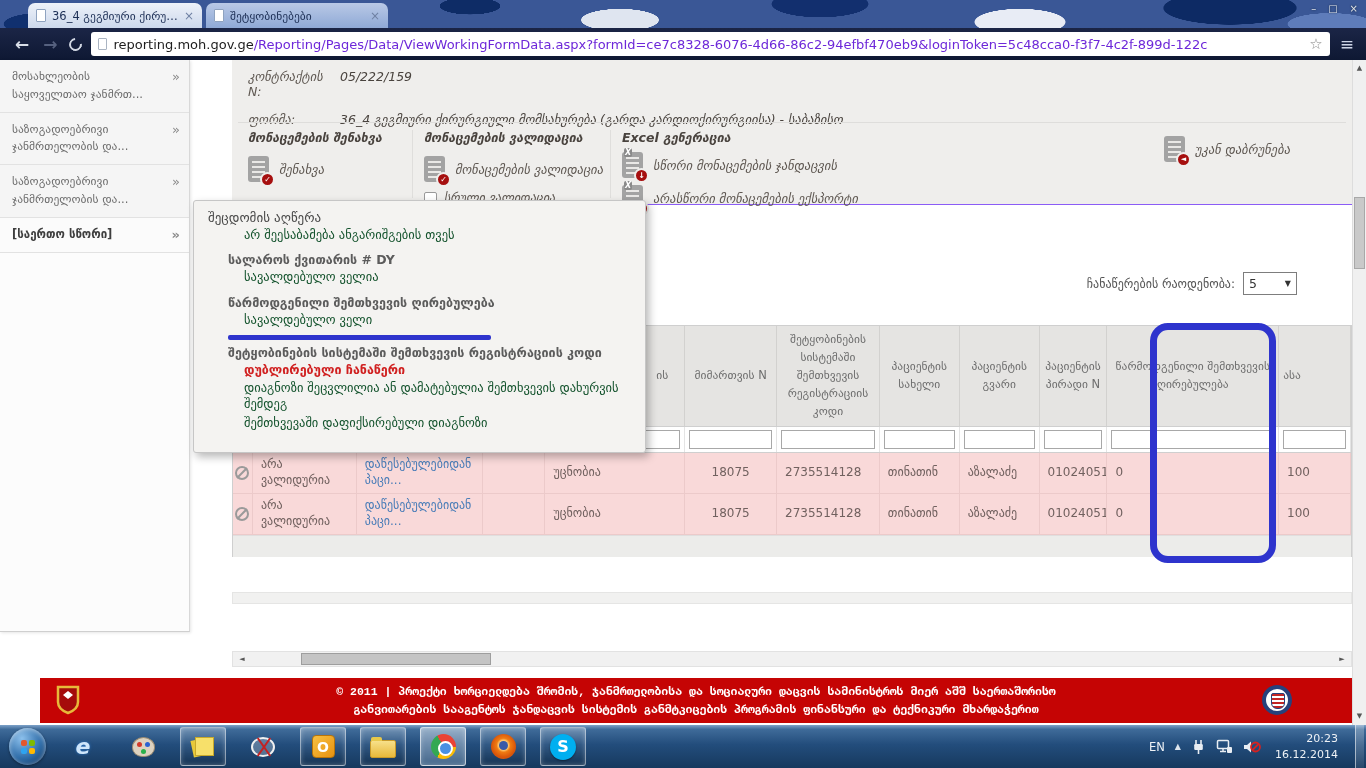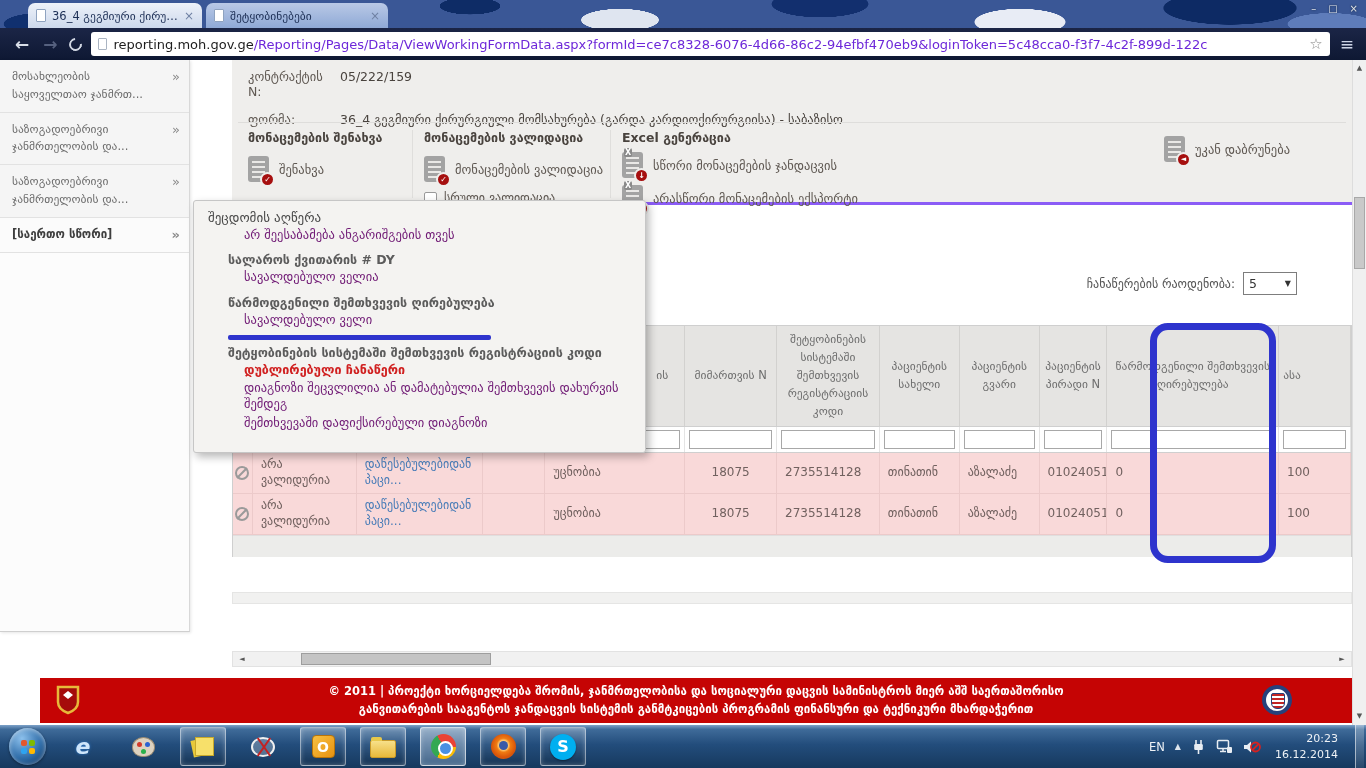--- a/index.html
+++ b/index.html
@@ -40,21 +40,21 @@
   .menu-icon { color:#cdd5e6; font-size:17px; margin:0 4px 0 10px; }
 
   
   .page { position:absolute; left:0; top:60px; width:1366px; height:665px; background:#fff; }
 
   .sidebar { position:absolute; left:0; top:0; width:190px; height:572px; background:#fcfcfc; border-right:1px solid #d8d8d8; border-bottom:1px solid #cfcfcf; box-shadow:1px 1px 3px rgba(0,0,0,.10); }
   .side-item { position:relative; padding:8px 24px 8px 12px; border-bottom:1px solid #e2e2e2; font-size:11.5px; color:#6d6d6d; line-height:1.55; background:#f5f5f5; }
   .side-item.common { background:#fbfbfb; font-weight:bold; color:#3e3e3e; }
   .side-chev { position:absolute; right:9px; top:7px; color:#8a8a8a; font-size:13px; }
 
-  .gpanel { position:absolute; left:232px; top:0; width:1120px; height:145px; background:#efeeec; border-bottom:3px solid #8b5cf6; }
+  .gpanel { position:absolute; left:232px; top:0; width:1120px; height:145px; background:#efeeec; border-bottom:1px solid #8b5cf6;font-style:italic; }
   .info-row { display:flex; padding:9px 0 0 16px; font-size:12.5px; color:#5f5852; }
   .info-label { width:92px; flex:none; }
   .info-value { color:#49433e; }
   .gpanel-sep { position:absolute; left:6px; right:6px; top:62px; height:1px; background:#dedddb; }
   .group-title { font-size:12.5px; font-weight:bold; color:#49433e; }
   .g1 { position:absolute; left:16px; top:70px; width:160px; }
   .g2 { position:absolute; left:192px; top:70px; width:182px; }
   .g3 { position:absolute; left:390px; top:70px; width:270px; }
   .gdiv { position:absolute; top:70px; height:68px; width:1px; background:#dfdedc; }
   .btn-row { display:flex; align-items:center; margin-top:11px; gap:10px; color:#5f5852; font-size:12.5px; cursor:default; }
@@ -64,21 +64,21 @@
   .back-group { position:absolute; right:62px; top:76px; display:flex; align-items:center; gap:10px; font-size:12.5px; color:#5f5852; }
   .doc { position:relative; width:21px; height:26px; background:#a3a3a3; border-radius:3px; flex:none; }
   .doc::before { content:""; position:absolute; left:4px; top:5px; width:13px; height:2px; background:#e9e8e6; box-shadow:0 5px 0 #e9e8e6, 0 10px 0 #e9e8e6, 0 15px 0 #e9e8e6; }
   .badge { position:absolute; right:-6px; bottom:-5px; width:15px; height:15px; background:#a60f0f; border:2px solid #efeeec; border-radius:50%; color:#fff; font-size:8px; line-height:11px; text-align:center; font-weight:bold; }
   .xmark { position:absolute; left:2px; top:-4px; font-size:8px; color:#fff; font-weight:bold; background:#8a8a8a; border-radius:2px; padding:0 1px; }
 
   
   .tooltip { position:absolute; left:193px; top:140px; width:453px; height:253px; background:#f4f3f1; border:1px solid #c6c6c6; border-radius:3px; box-shadow:3px 4px 8px rgba(0,0,0,.28); z-index:9; padding:9px 14px; overflow:hidden; }
   .tt-title { font-weight:normal; font-size:13px; color:#4a4a4a; }
   .tt-field { margin:9px 0 0 20px; font-weight:bold; font-size:12.5px; color:#5c5c5c; }
-  .tt-err { margin:2px 0 0 36px; font-size:12.5px; color:#701a75; line-height:1.3; }
+  .tt-err { margin:2px 0 0 36px; font-size:12.5px; color:#14532d; line-height:1.3; }
   .tt-err.strong { font-weight:bold; color:#d02020; }
   .tt-blueline { margin:7px 0 0 20px; width:263px; height:5px; background:#2e34cd; border-radius:2px; }
 
   
   .records { position:absolute; right:69px; top:212px; display:flex; align-items:center; font-size:12px; color:#555; }
   .rec-select { margin-left:8px; width:54px; height:23px; border:1px solid #7d7d7d; background:#fff; display:flex; align-items:center; justify-content:space-between; padding:0 5px; font-size:12.5px; color:#333; }
   .rec-caret { font-size:8px; color:#333; }
 
   
   .grid { position:absolute; left:232px; top:265px; width:1120px; border:1px solid #cfcfcf; border-bottom:none; background:#fff; }
@@ -102,21 +102,21 @@
   .harrow { position:absolute; top:0; width:14px; height:14px; color:#555; font-size:7px; text-align:center; line-height:15px; }
   .harrow.left { left:2px; } .harrow.right { right:2px; }
   .hthumb { position:absolute; left:68px; top:1px; width:190px; height:12px; background:#c4c4c4; border:1px solid #9e9e9e; }
   .bluebox { position:absolute; left:1150px; top:263px; width:126px; height:240px; border:7px solid #2e34cd; border-radius:18px; z-index:8; pointer-events:none; }
   .vscroll { position:absolute; left:1352px; top:0; width:14px; height:665px; background:#f0f0f0; border-left:1px solid #ddd; }
   .vs-arrow { position:absolute; left:0; width:13px; height:15px; color:#555; font-size:7px; text-align:center; line-height:15px; }
   .vs-up { top:1px; } .vs-down { bottom:1px; }
   .vs-thumb { position:absolute; left:1px; top:137px; width:11px; height:72px; background:#c9c9c9; border:1px solid #a8a8a8; }
 
   
-  .footer { position:absolute; left:40px; top:618px; width:1312px; height:45px; background:#c50404; display:flex; align-items:center; justify-content:center; }
+  .footer { position:absolute; left:40px; top:618px; width:1312px; height:45px; background:#c50404; display:flex; align-items:center; justify-content:center;font-family:Liberation Mono, monospace; }
   .footer-text { text-align:center; color:#fff; font-size:11.5px; font-weight:bold; line-height:1.55; }
   .coat { position:absolute; left:16px; top:7px; }
   .usaid { position:absolute; right:60px; top:7px; width:30px; height:30px; border-radius:50%; background:#fff; border:4px solid #27417c; }
   .usaid::before { content:""; position:absolute; left:5px; top:4px; width:12px; height:14px; background:repeating-linear-gradient(#c22525 0 2px, #fff 2px 4px); border:1px solid #27417c; border-radius:2px 2px 6px 6px; }
 
   
   .taskbar { position:absolute; left:0; top:725px; width:1366px; height:43px; display:flex; align-items:center;
     background:linear-gradient(#7da2c9 0%, #3f6b99 10%, #234d7c 45%, #16395e 100%); }
   .orb { width:37px; height:37px; margin-left:9px; border-radius:50%; flex:none; position:relative;
     background:radial-gradient(circle at 35% 28%, #8cc0ec, #2e6ca8 55%, #143a66 88%); box-shadow:inset 0 1px 5px rgba(255,255,255,.6), 0 1px 3px rgba(0,0,0,.4); }

